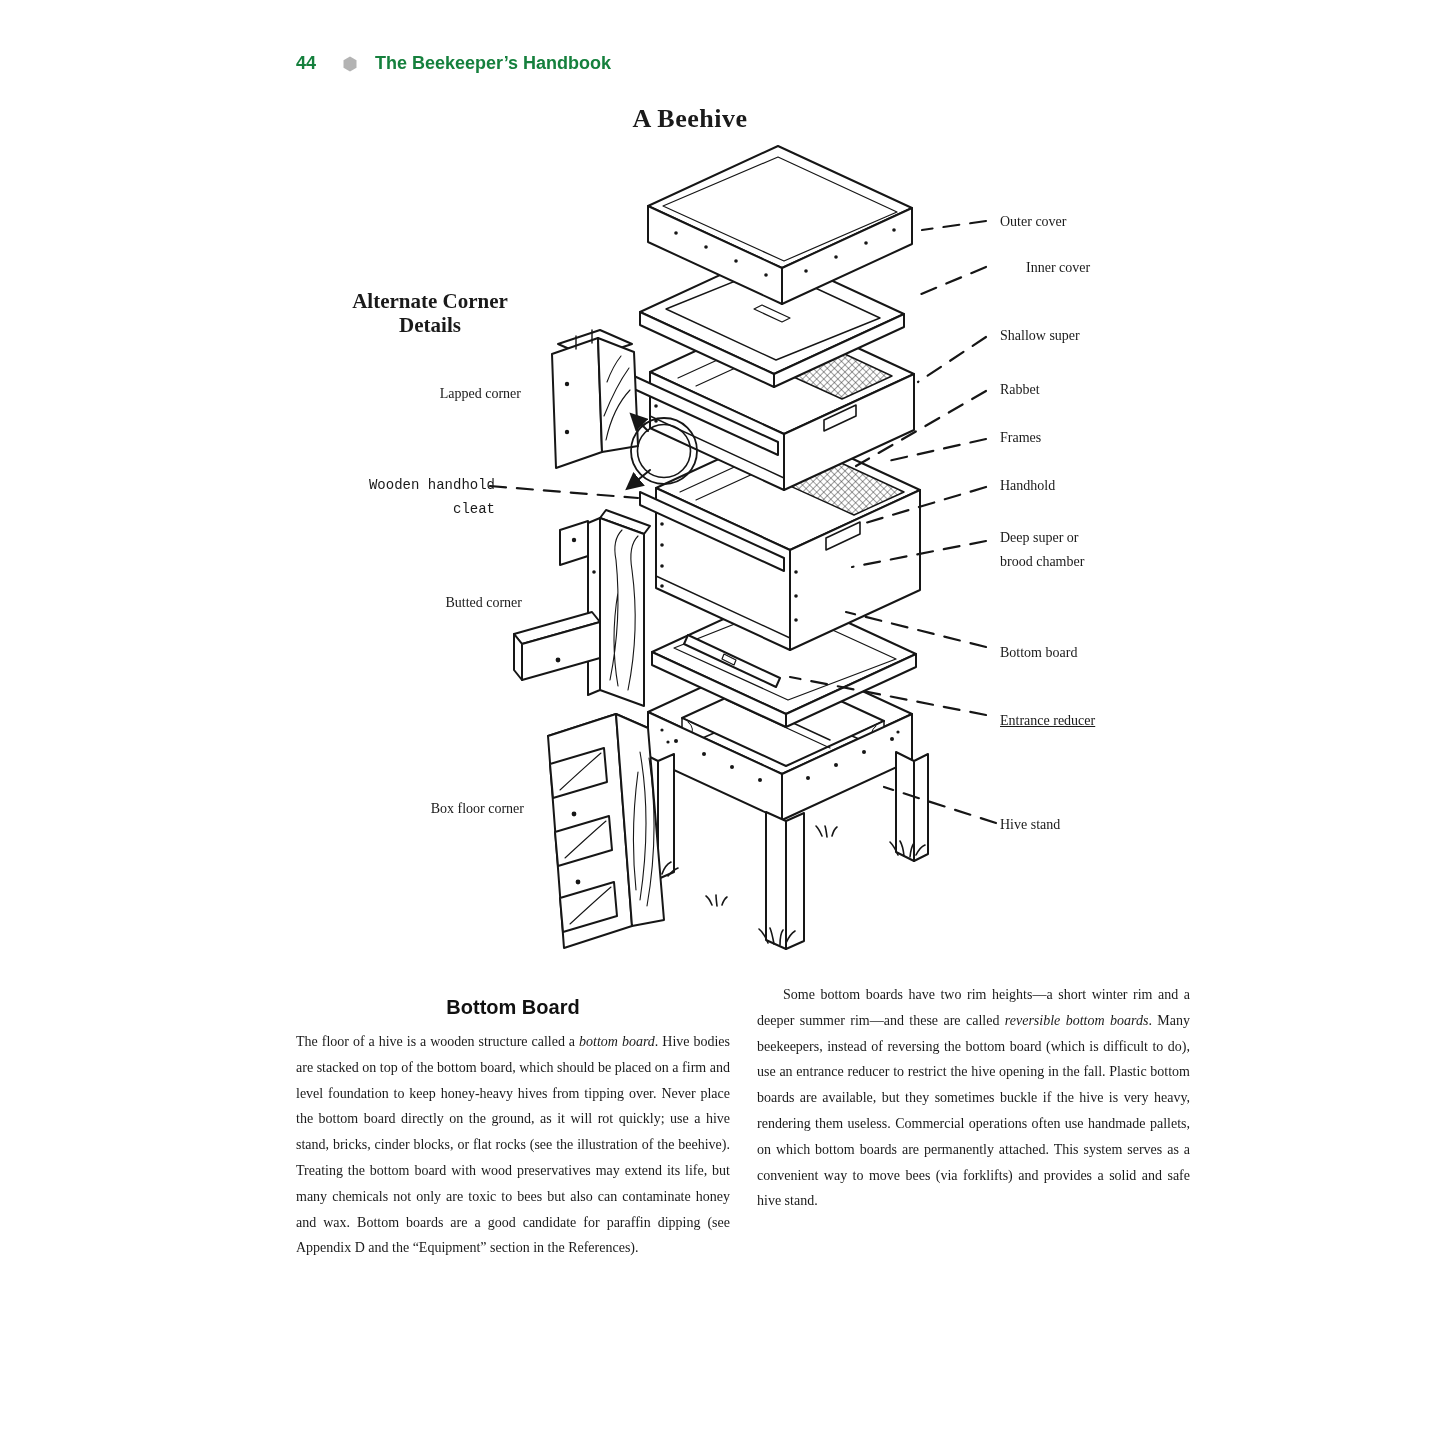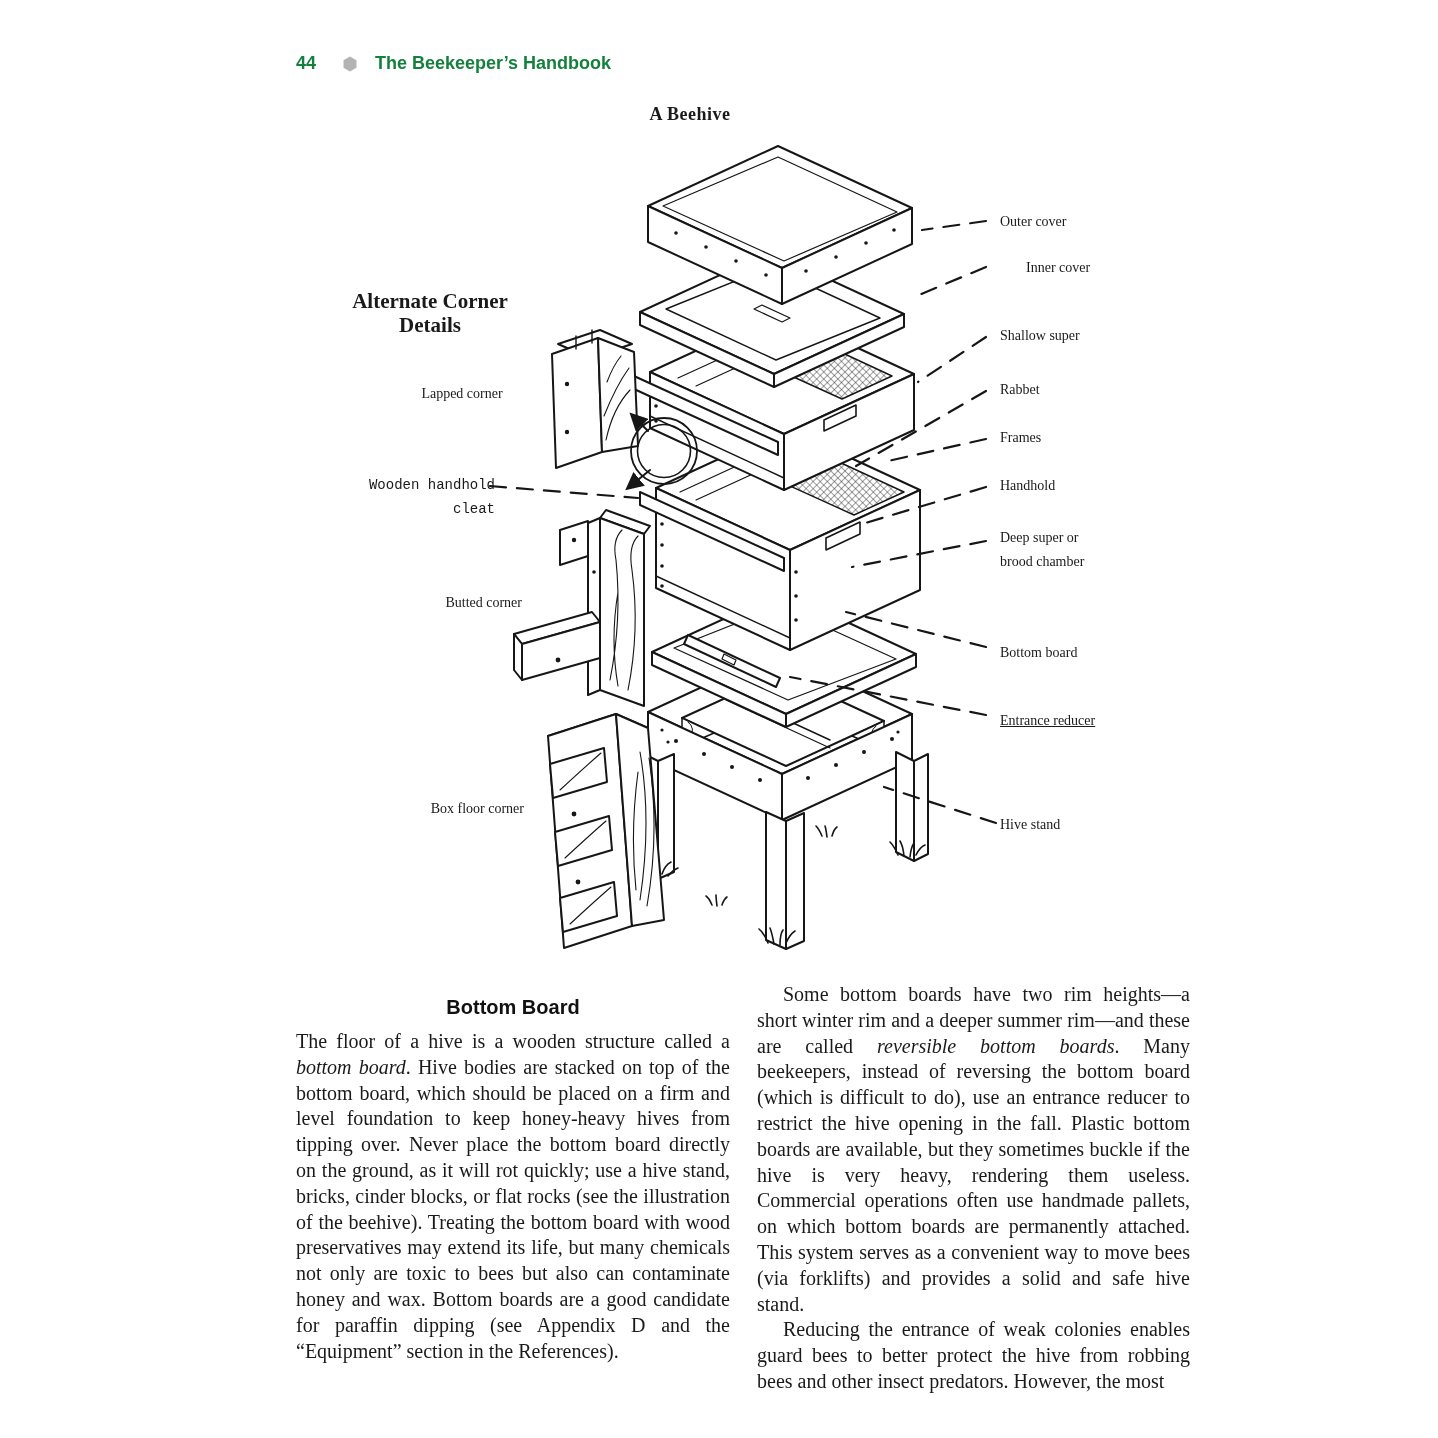--- a/index.html
+++ b/index.html
@@ -10,34 +10,34 @@
   .hdr{
     position:absolute;left:296px;top:53px;display:flex;align-items:center;
     font-family:"Liberation Sans",sans-serif;font-weight:bold;font-size:18px;color:#15803d;
   }
   .hdr .hexwrap{margin:0 17px 0 26px;display:inline-flex;align-items:center;}
   .figwrap{position:absolute;left:0;top:0;width:1438px;height:965px;}
   .figwrap svg{position:absolute;left:0;top:0;}
   .figlabel{position:absolute;font-size:14px;line-height:23.5px;color:#1a1a1a;}
   .fig-title{
     position:absolute;left:605px;top:104px;width:170px;text-align:center;
-    font-size:18px;font-weight:bold;letter-spacing:.5px;
+    font-size:26px;font-weight:bold;letter-spacing:.5px;
   }
   .alt-corner{left:352px;top:289px;width:156px;text-align:center;font-weight:bold;font-size:21px;line-height:24px;}
-  .lbl-lapped{left:403px;top:382px;width:118px;text-align:center;}
+  .lbl-lapped{left:403px;top:382px;width:118px;text-align:right;}
   .lbl-cleat{left:343px;top:474px;width:152px;text-align:right;font-family:Liberation Mono, monospace;}
   .lbl-butted{left:410px;top:591px;width:112px;text-align:right;}
   .lbl-boxjoint{left:396px;top:797px;width:128px;text-align:right;}
   .rlab{left:1000px;width:200px;}
   .rlab.deep{width:112px;}
   .headng{
     position:absolute;left:296px;top:979px;width:434px;text-align:center;
     font-family:"Liberation Sans",sans-serif;font-weight:bold;font-size:20px;color:#111;
   }
-  .col{position:absolute;width:434px;font-size:20px;line-height:25.8px;text-align:justify;}
+  .col{position:absolute;width:434px;font-size:14px;line-height:25.8px;text-align:justify;}
   .col p{margin:0;}
   .col-left{left:296px;top:1029px;}
   .col-right{left:757px;top:982px;width:433px;}
   .col-right p{text-indent:26px;}
   em{font-style:italic;}
 </style>
 </head>
 <body>
 
 <div class="hdr">
@@ -275,14 +275,13 @@
 </div>
 
 <h2 class="headng">Bottom Board</h2>
 
 <div class="col col-left">
   <p><span>The floor of a hive is a wooden structure called a </span><em>bottom board</em><span>. Hive bodies are stacked on top of the bottom board, which should be placed on a firm and level foundation to keep honey-heavy hives from tipping over. Never place the bottom board directly on the ground, as it will rot quickly; use a hive stand, bricks, cinder blocks, or flat rocks (see the illustration of the beehive). Treating the bottom board with wood preservatives may extend its life, but many chemicals not only are toxic to bees but also can contaminate honey and wax. Bottom boards are a good candidate for paraffin dipping (see Appendix D and the “Equipment” section in the References).</span></p>
 </div>
 
 <div class="col col-right">
   <p><span>Some bottom boards have two rim heights—a short winter rim and a deeper summer rim—and these are called </span><em>reversible bottom boards</em><span>. Many beekeepers, instead of reversing the bottom board (which is difficult to do), use an entrance reducer to restrict the hive opening in the fall. Plastic bottom boards are available, but they sometimes buckle if the hive is very heavy, rendering them useless. Commercial operations often use handmade pallets, on which bottom boards are permanently attached. This system serves as a convenient way to move bees (via forklifts) and provides a solid and safe hive stand.</span></p>
-  <p><span>Reducing the entrance of weak colonies enables guard bees to better protect the hive from robbing bees and other insect predators. However, the most</span></p>
 </div>
 
 </body></html>

